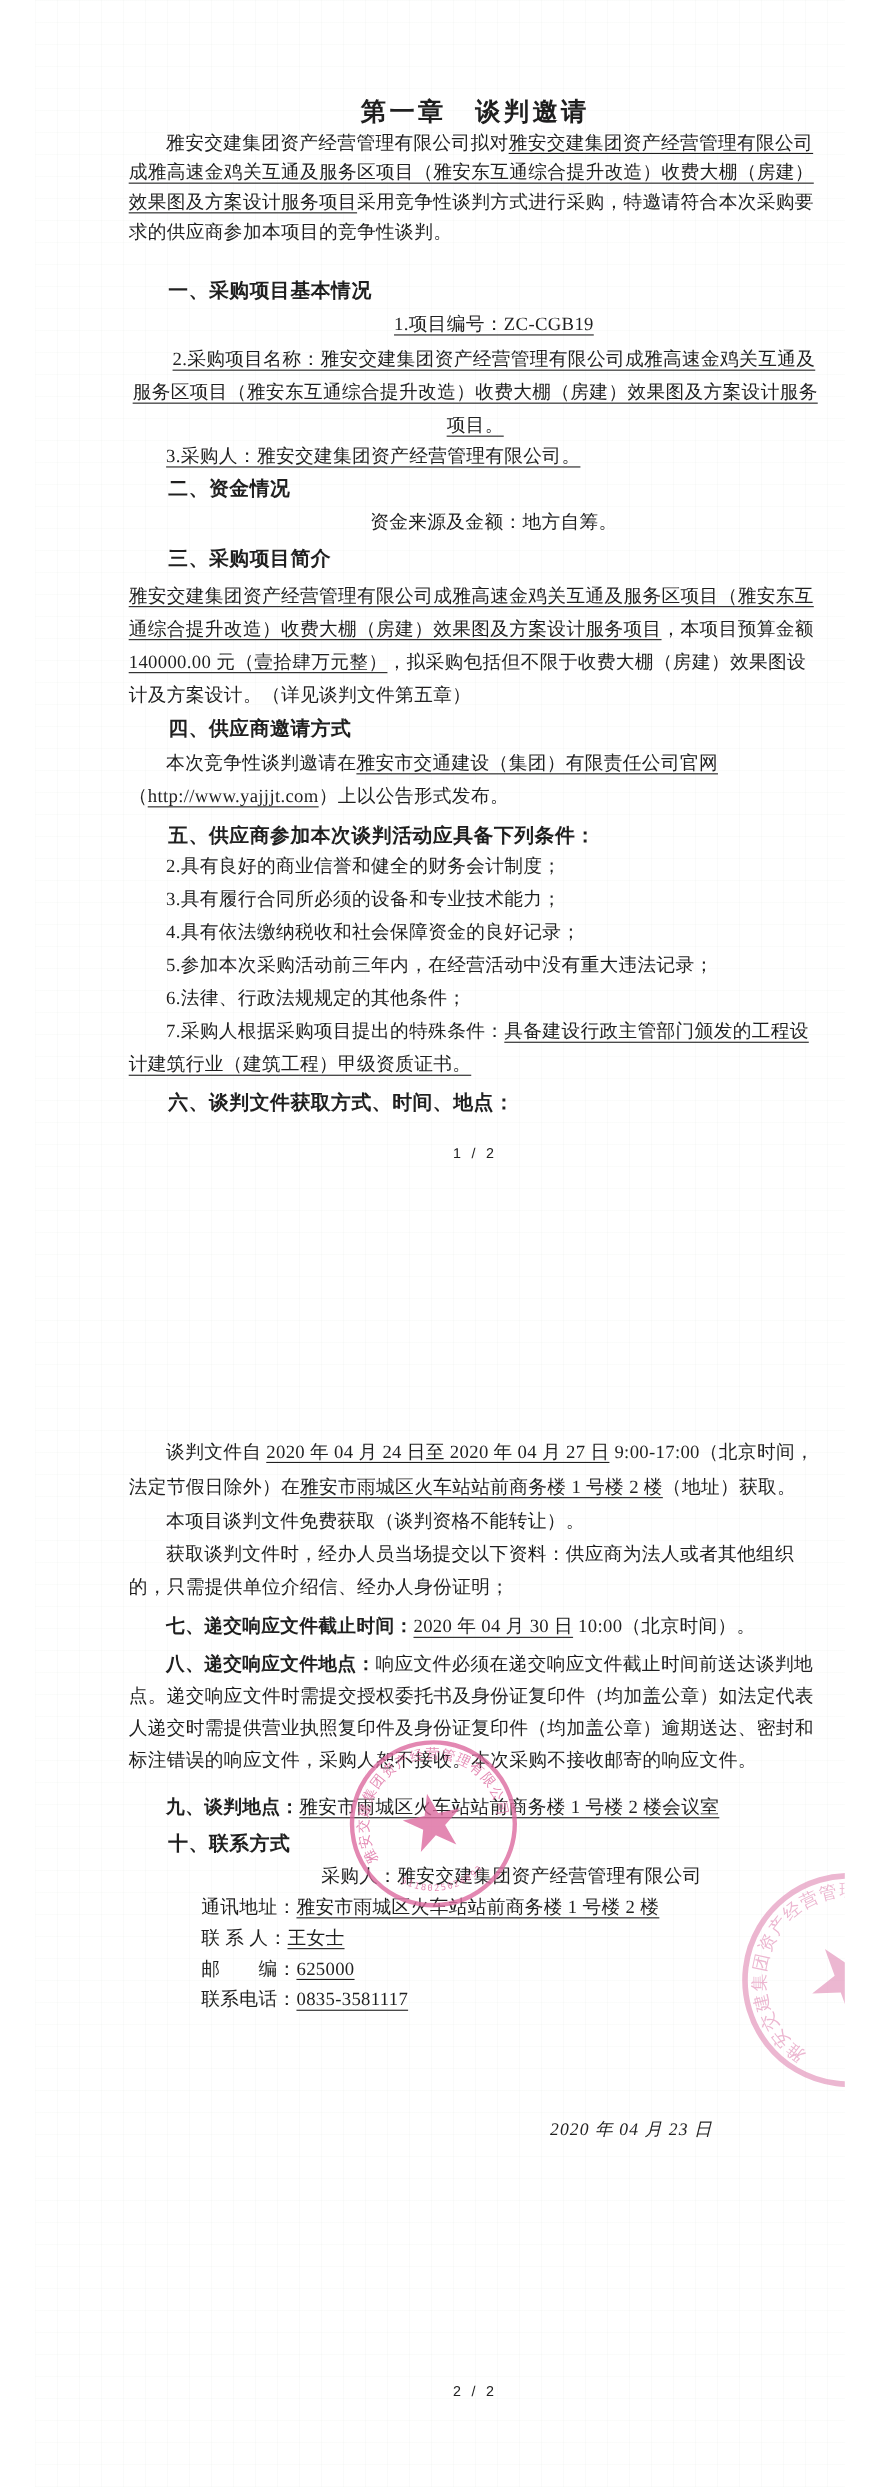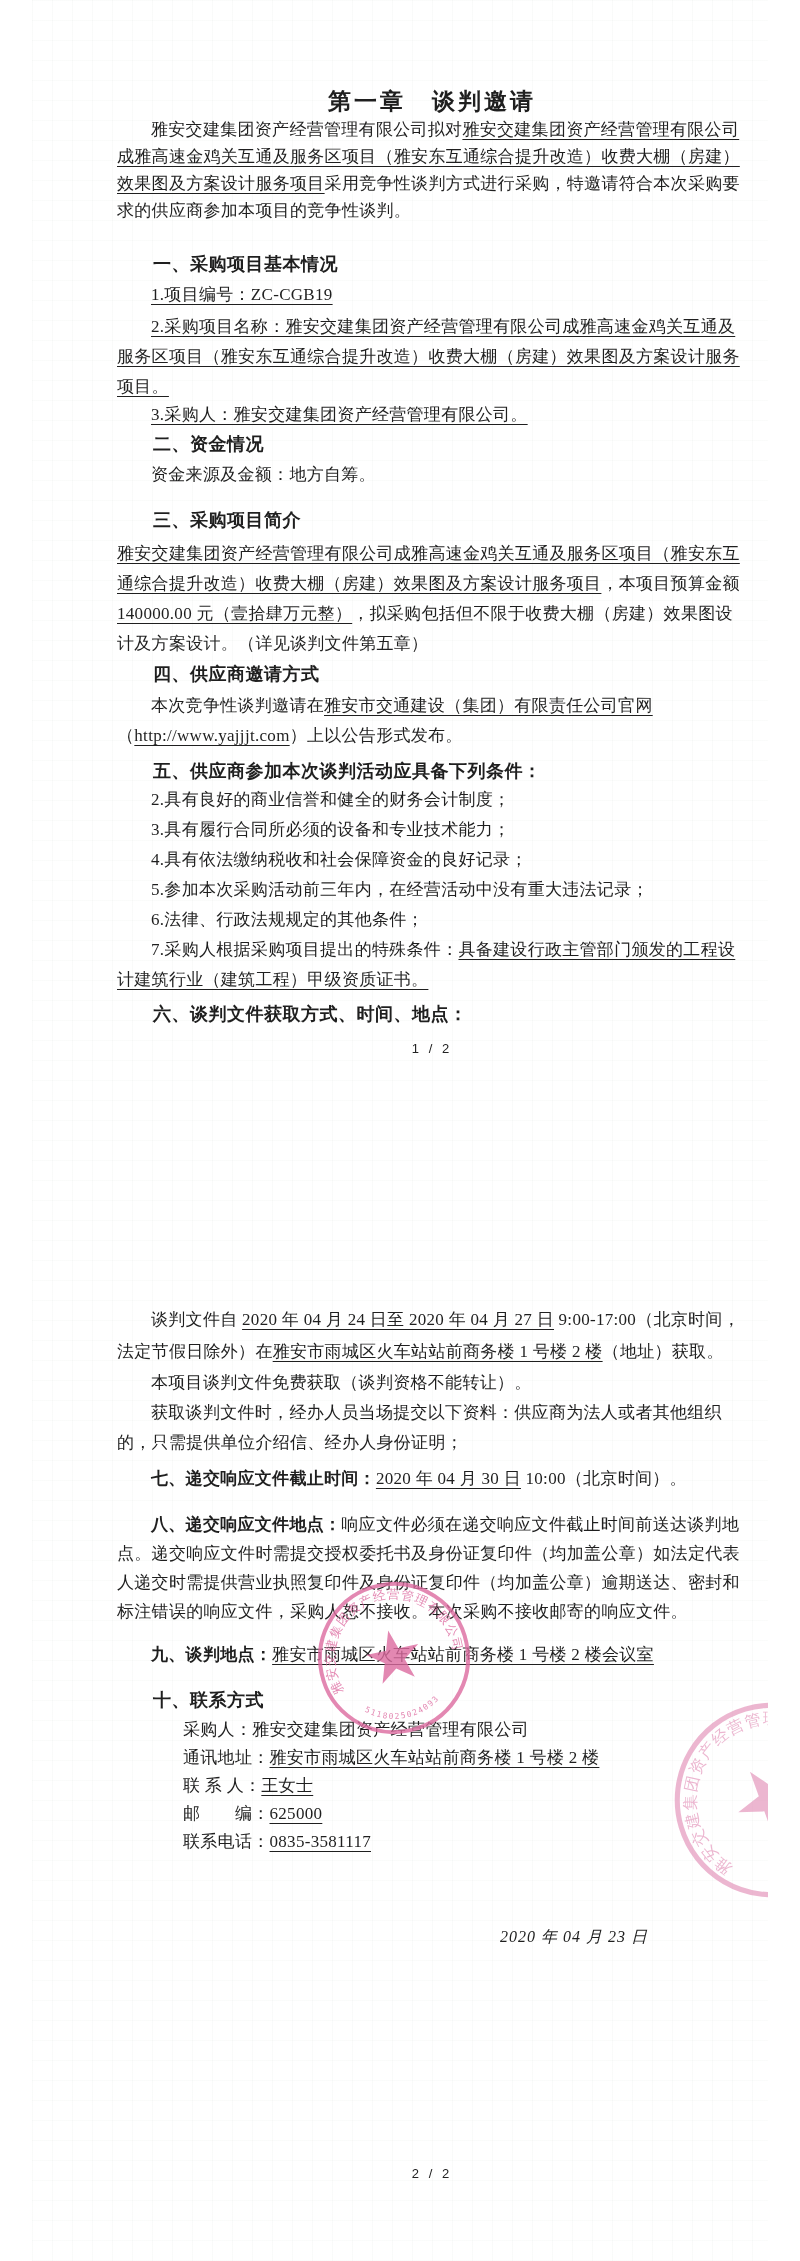--- a/index.html
+++ b/index.html
@@ -22,22 +22,22 @@
   p{margin:0;font-size:17px;line-height:30px;text-indent:2em;letter-spacing:.3px;}
   .intro{line-height:27px;margin-top:0;}
   .hsec{
     font-family:"Liberation Sans","DejaVu Sans",sans-serif;
     font-weight:bold;font-size:18px;line-height:28px;text-indent:2em;
     margin:0;letter-spacing:.5px;
   }
   .u{text-decoration:underline;text-underline-offset:4px;text-decoration-thickness:1px;}
   .b{font-family:"Liberation Sans","DejaVu Sans",sans-serif;font-weight:bold;}
   .mt26{margin-top:26px;} .mt14{margin-top:14px;} .mt6{margin-top:6px;}
-  .mt5{margin-top:5px;} .mt4{margin-top:16px;} .mt3{margin-top:3px;}
-  .mt2{margin-top:2px;} .mt1{margin-top:1px;} .mtm2{margin-top:-2px;}
+  .mt5{margin-top:5px;} .mt4{margin-top:4px;} .mt3{margin-top:3px;}
+  .mt2{margin-top:2px;text-align:center;} .mt1{margin-top:1px;} .mtm2{margin-top:-2px;}
   .lh32{line-height:32px;} .lh29{line-height:29px;}
   .contact{margin-left:66px;text-indent:0;line-height:28px;}
   .page-footer{
     position:absolute;left:0;width:800px;text-align:center;
     font-size:13px;letter-spacing:3px;color:#222;
     font-family:"Liberation Sans","DejaVu Sans",sans-serif;
   }
   #footer1{top:1041px;}
   #footer2{top:2166px;}
   .date-line{

